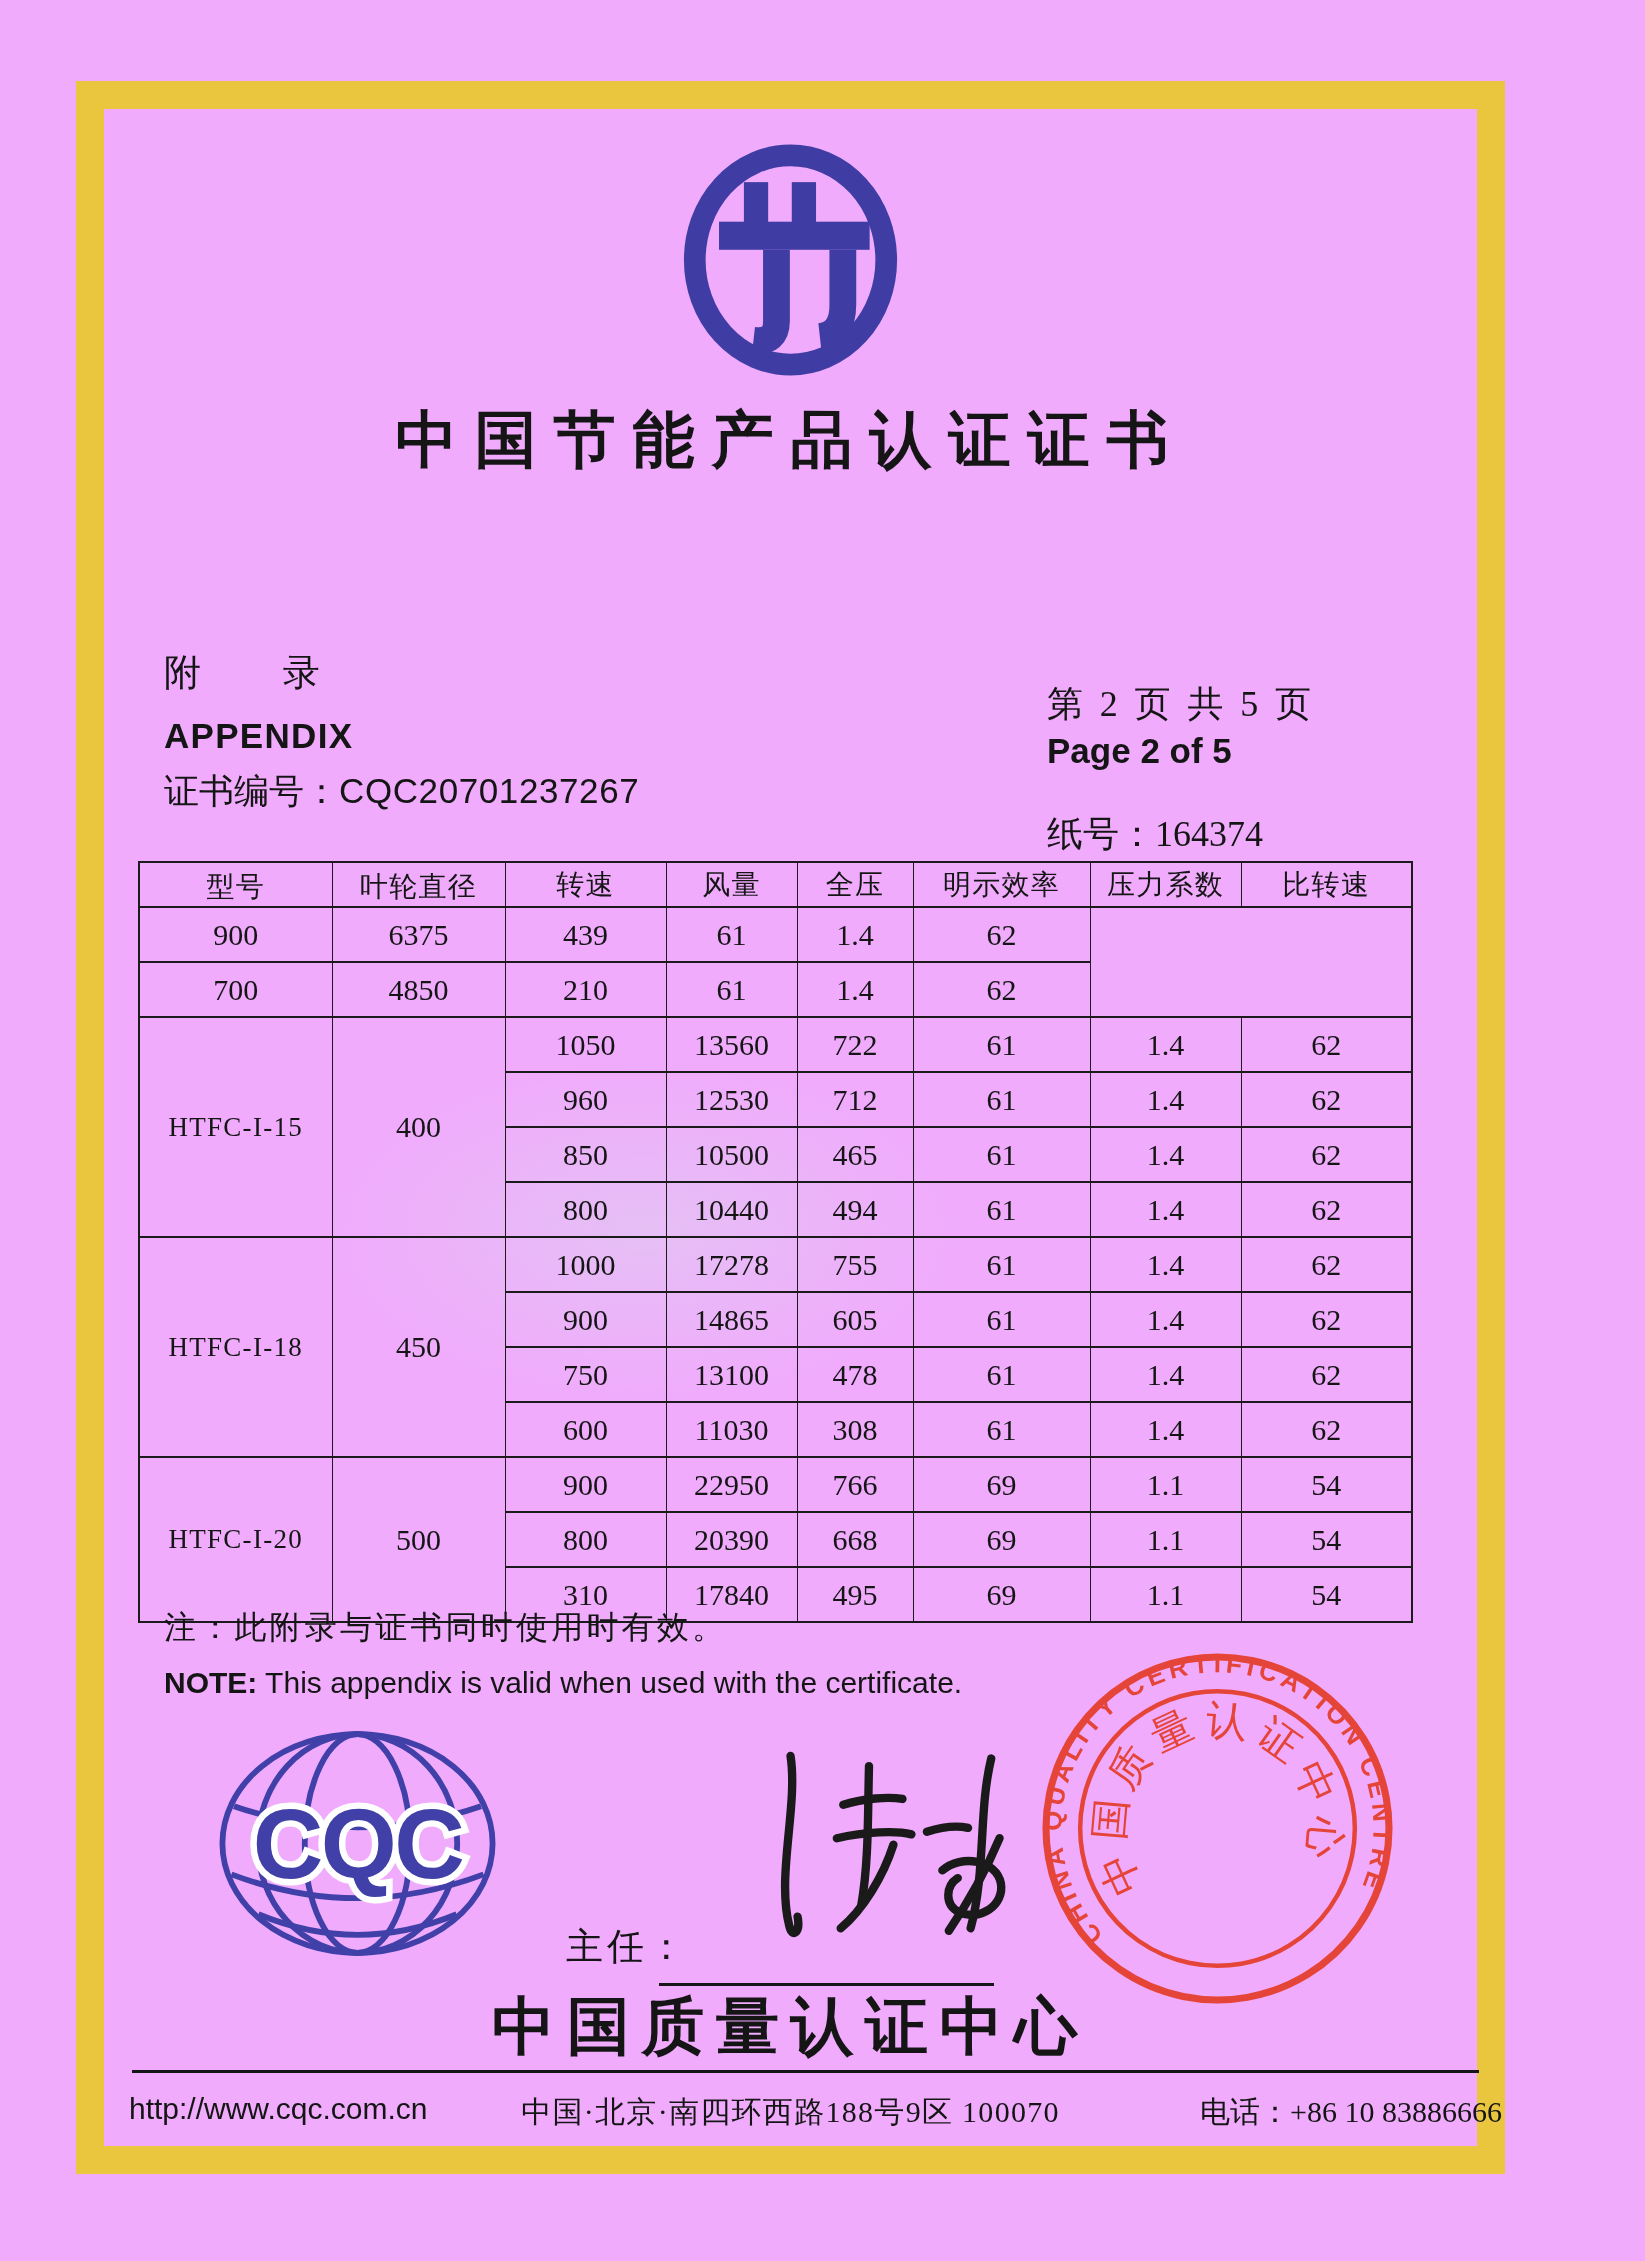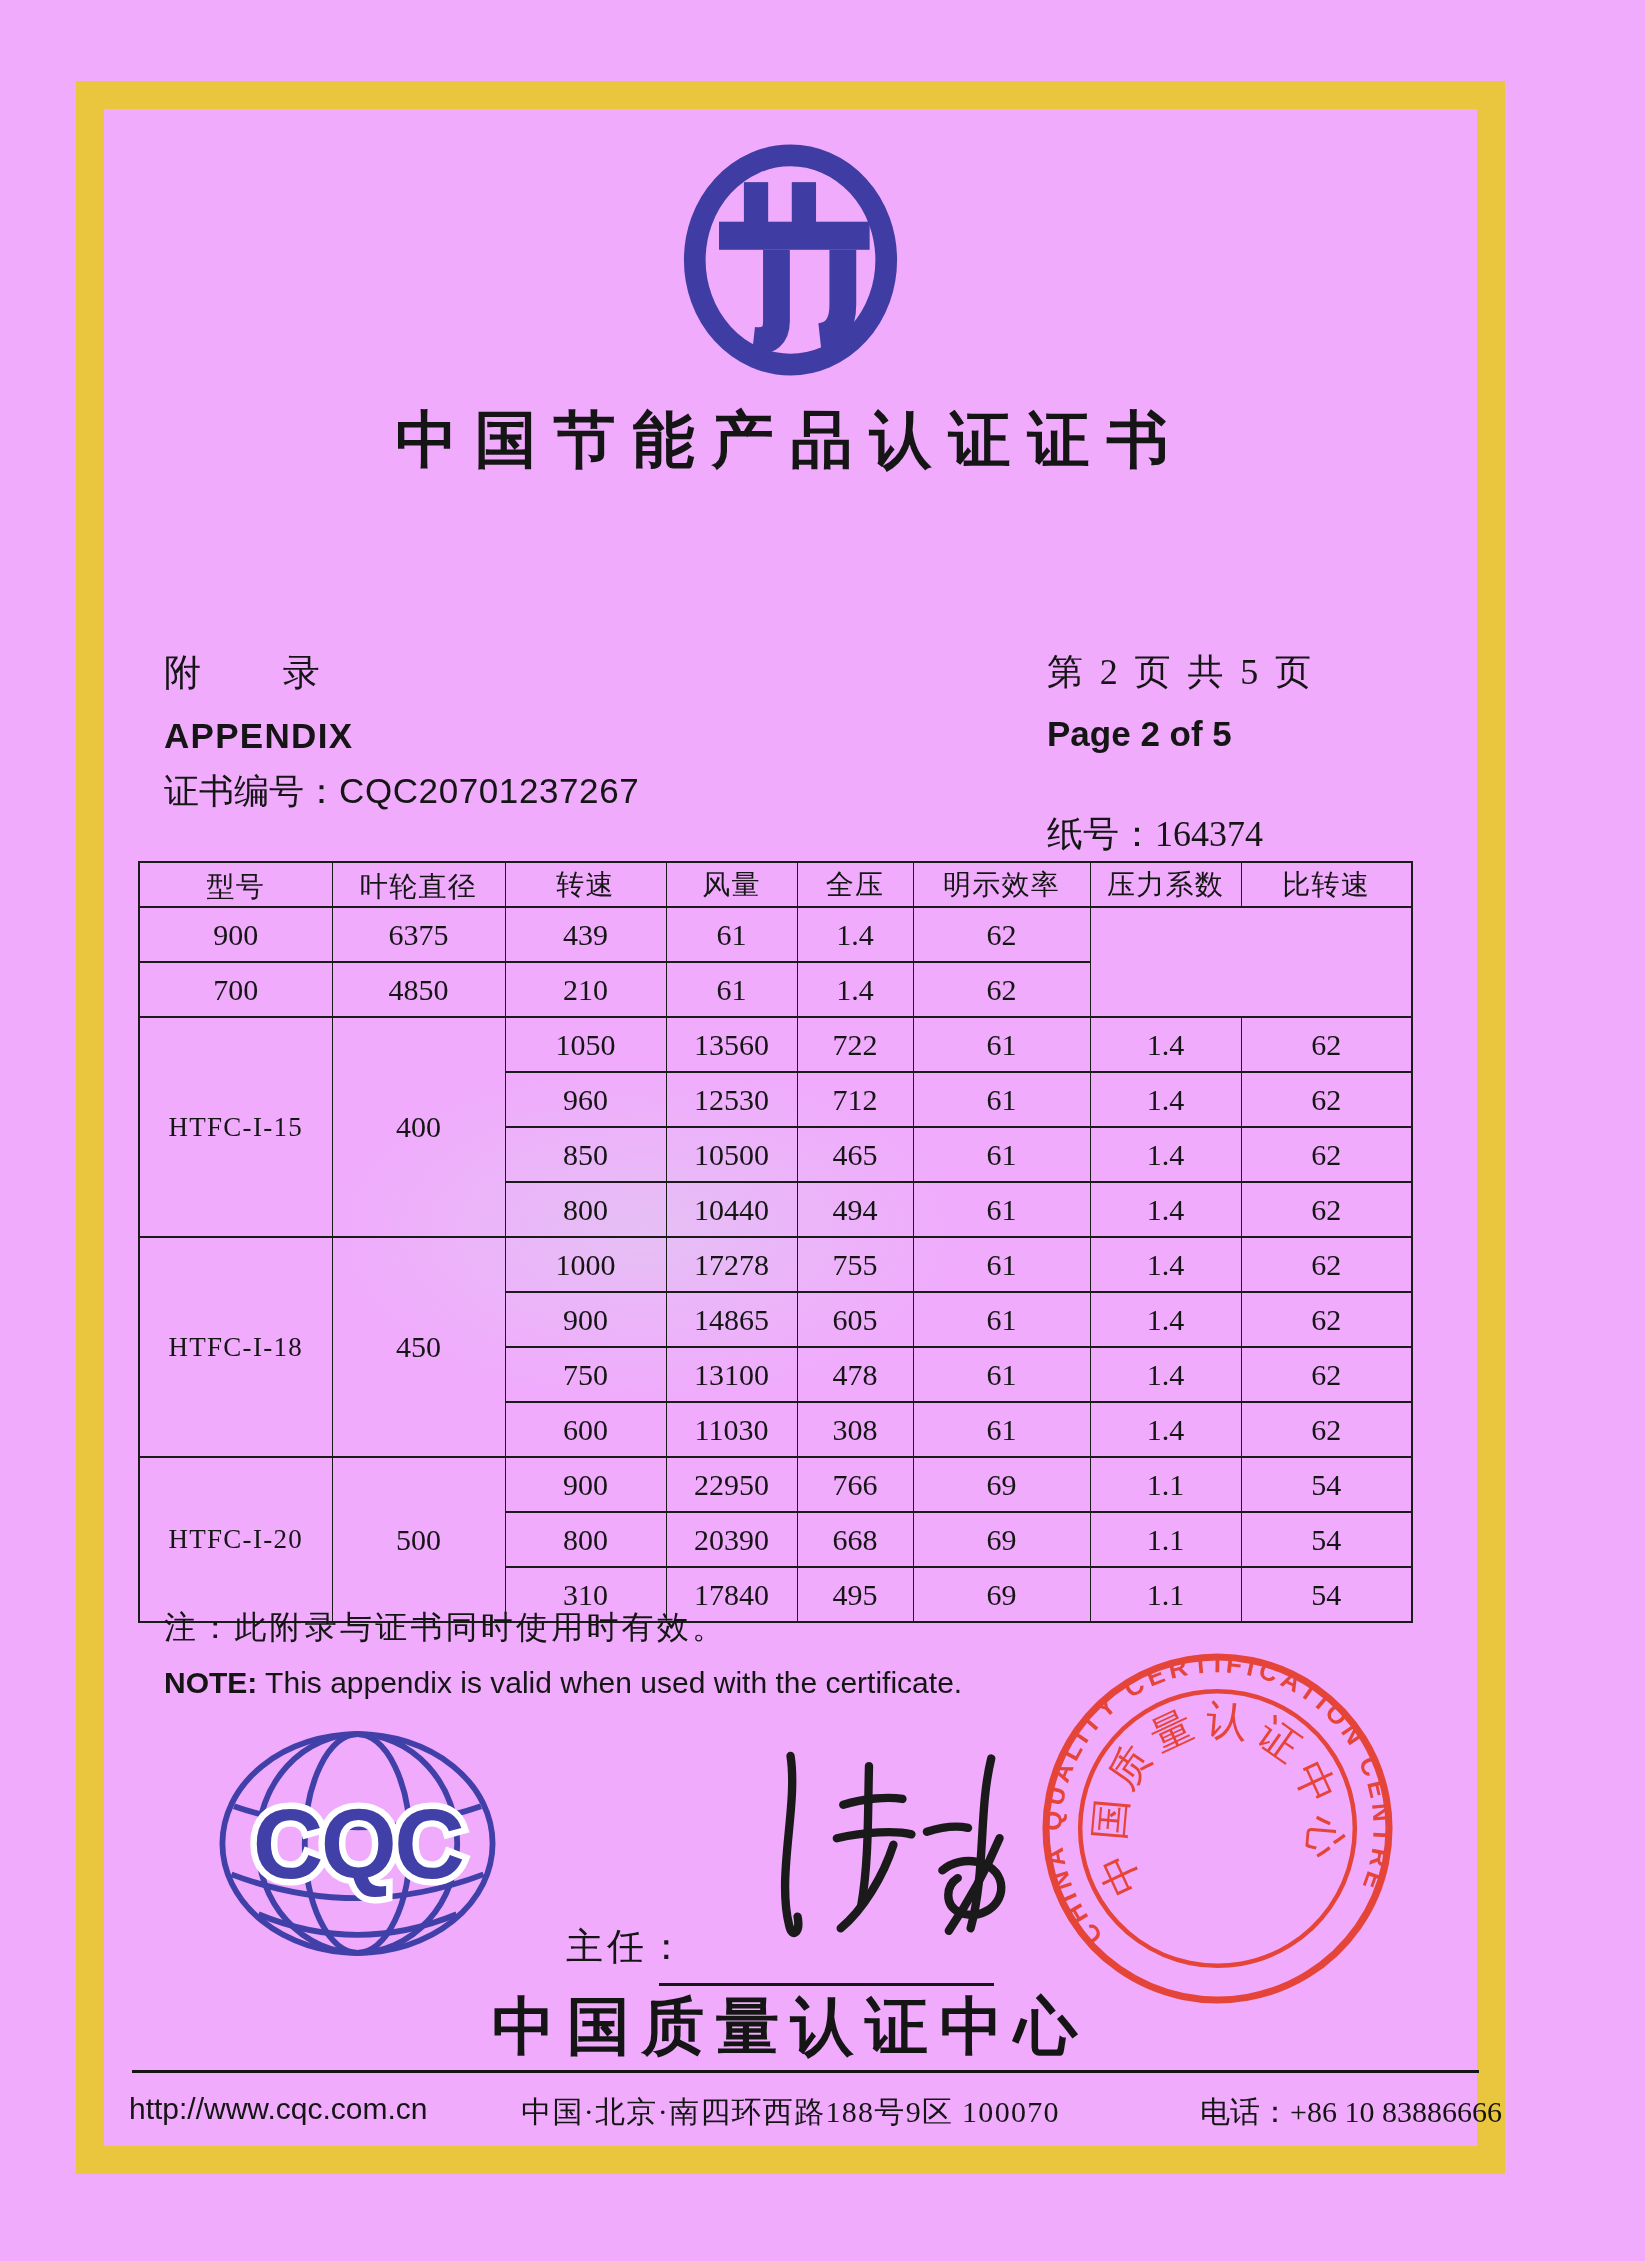--- a/index.html
+++ b/index.html
@@ -13,23 +13,23 @@
   .title{position:absolute;left:104px;top:398px;width:1373px;text-align:center;
          font-size:62px;font-weight:bold;letter-spacing:17px;white-space:nowrap;}
   
   .hdr-left{position:absolute;left:164px;top:648px;}
   .hdr-right{position:absolute;left:1047px;top:648px;}
   .appendix-cn{font-size:37px;letter-spacing:2.6px;white-space:pre;}
   .appendix-en{font-family:"Liberation Sans","DejaVu Sans",sans-serif;font-weight:bold;
                font-size:35px;letter-spacing:1.3px;margin-top:18px;}
   .certno{position:absolute;left:164px;top:768px;font-size:35px;white-space:nowrap;}
   .certno .val{font-family:Liberation Sans, sans-serif;letter-spacing:0.6px;}
-  .page-cn{font-size:36px;letter-spacing:3.9px;white-space:nowrap;}
+  .page-cn{font-size:36px;letter-spacing:3.9px;white-space:nowrap;margin-top:32px;}
   .page-en{font-family:"Liberation Sans","DejaVu Sans",sans-serif;font-weight:bold;
-           font-size:35px;margin-top:17px;}
+           font-size:35px;margin-top:2px;}
   .paperno{position:absolute;left:1047px;top:768px;font-size:36px;white-space:nowrap;margin-top:42px;}
   
   .spec-table{position:absolute;left:138px;top:861px;border-collapse:collapse;
               table-layout:fixed;width:1275px;border:2.6px solid #1b1b1b;}
   .spec-table th,.spec-table td{border-left:1.3px solid #1b1b1b;border-right:1.3px solid #1b1b1b;
               border-top:2.6px solid #1b1b1b;border-bottom:2.6px solid #1b1b1b;
               text-align:center;vertical-align:middle;padding:0;font-weight:normal;}
   .spec-table thead tr{height:43px;}
   .spec-table th{font-size:28px;letter-spacing:1.3px;}
   .spec-table td{font-size:30px;}

